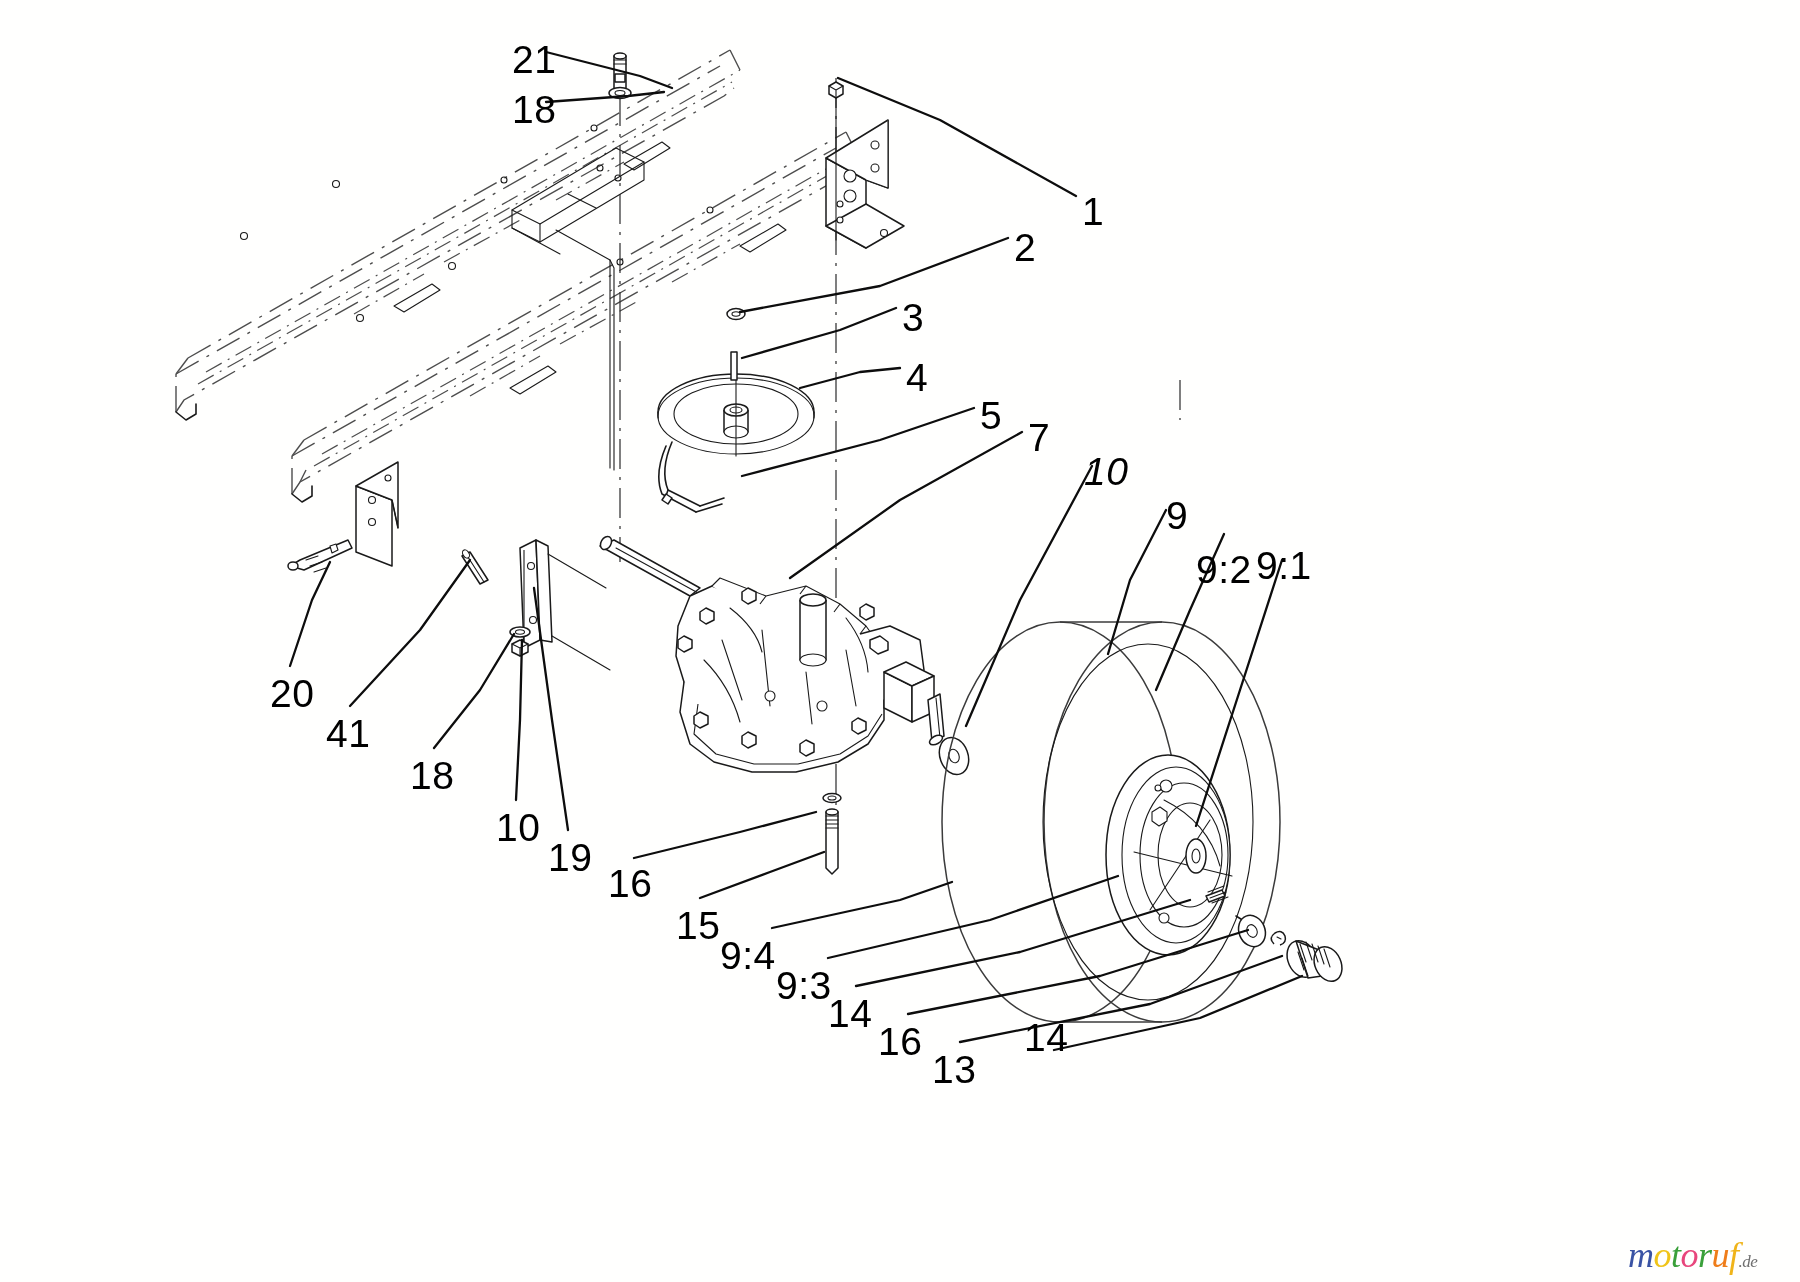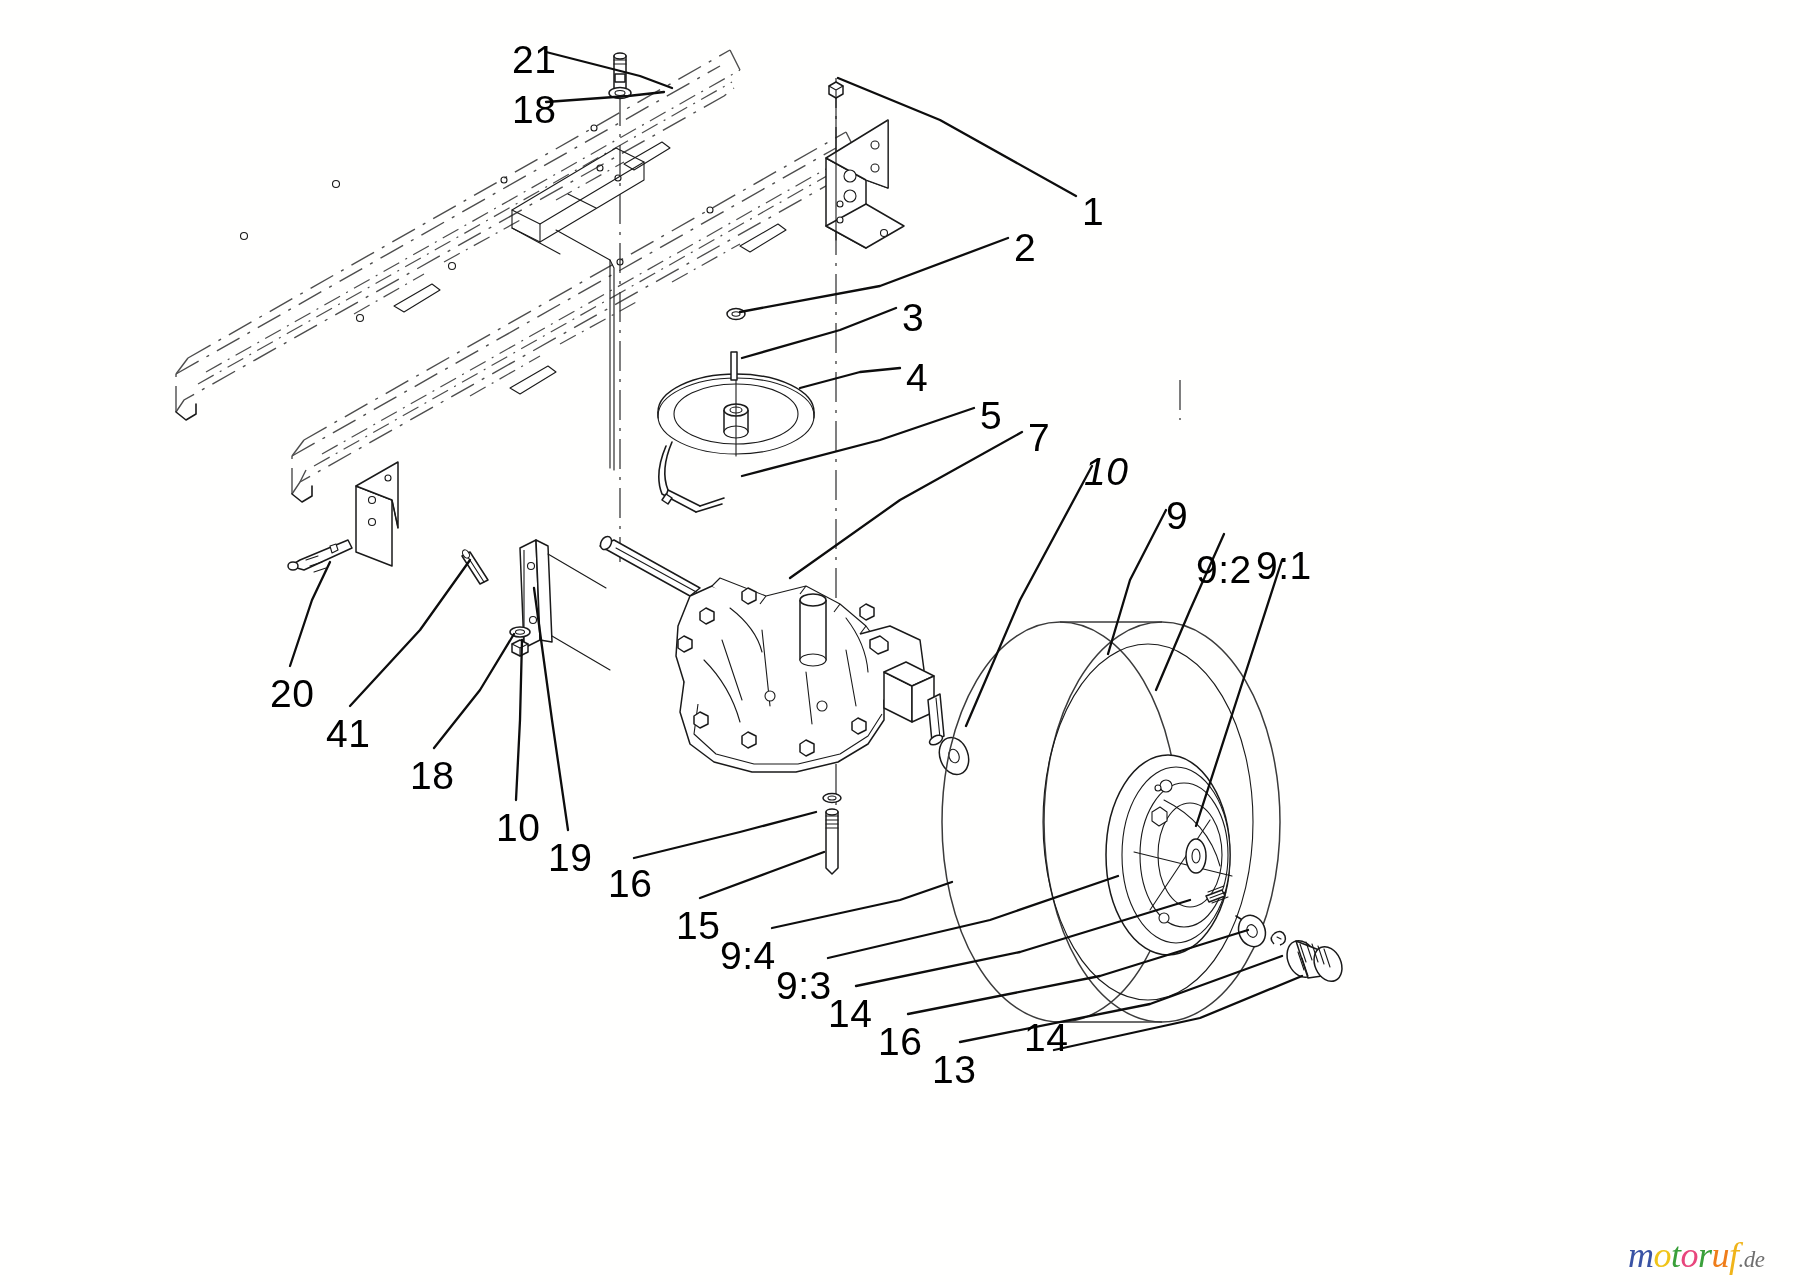--- a/index.html
+++ b/index.html
@@ -4,21 +4,21 @@
 <style>
   html,body{margin:0;padding:0;background:#ffffff;}
   body{font-family:"Liberation Sans",sans-serif;}
   #stage{position:relative;width:1800px;height:1282px;background:#fffffe;overflow:hidden;}
   #canvas{position:absolute;inset:0;width:1800px;height:1282px;}
   .lbl{position:absolute;font-family:"Liberation Sans",sans-serif;font-size:39px;color:#000;
        letter-spacing:.5px;line-height:1;white-space:nowrap;}
   .wm{position:absolute;left:1628px;top:1237px;font-family:"Liberation Serif",serif;
       font-size:36px;letter-spacing:-0.5px;line-height:1;white-space:nowrap;}
   .wm span{display:inline-block;font-style:italic;}
-  .wm .de{font-size:23px;color:#6f6f6f;}
+  .wm .de{font-size:17px;color:#6f6f6f;}
 </style>
 </head>
 <body>
 
 <div id="stage">
 
   <svg id="canvas" viewBox="0 0 1800 1282">
     <defs>
       <style>
         .s  {fill:none;stroke:#1a1a1a;stroke-width:1.6;stroke-linecap:round;stroke-linejoin:round;}

